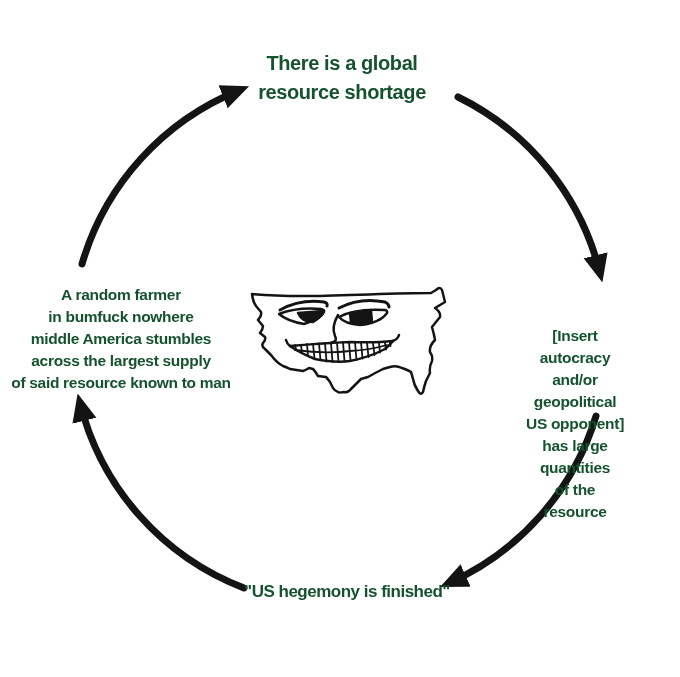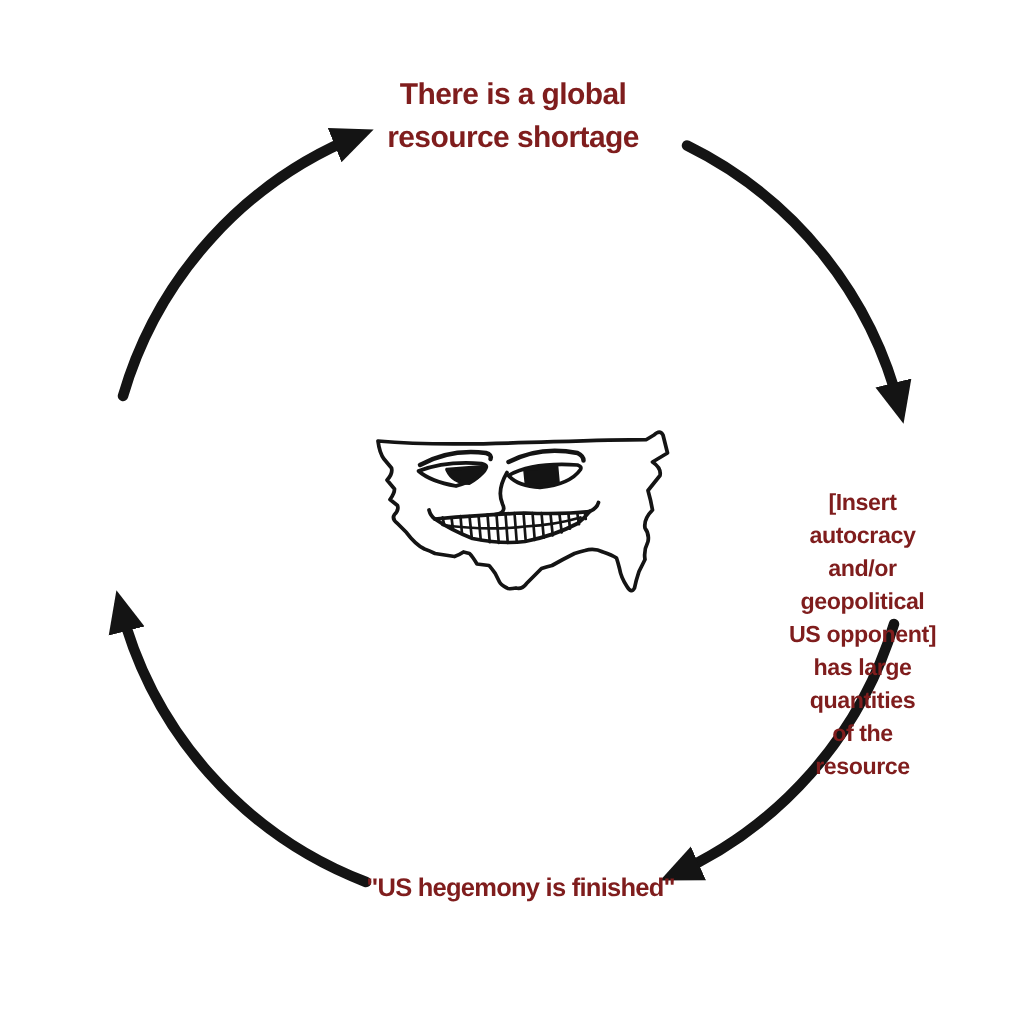--- a/index.html
+++ b/index.html
@@ -13,21 +13,21 @@
   .stage { position:absolute; inset:0; }
   .arrows-svg, .face-svg { position:absolute; display:block; }
   .arrows-svg { left:0; top:0; width:680px; height:677px; }
   .face-svg { left:245px; top:283px; width:204px; height:121px; }
   .node {
     position:absolute;
     transform:translateX(-50%);
     white-space:pre-line;
     text-align:center;
     font-weight:bold;
-    color:#7f1d1d;
+    color:#14532d;
   }
   .node-top    { left:342px; top:49px;  font-size:20px; line-height:29px; letter-spacing:-0.4px; }
   .node-right  { left:575px; top:301px; font-size:15.5px; line-height:22px; letter-spacing:-0.3px;margin-top:24px; }
   .node-bottom { left:347px; top:581px; font-size:17px; line-height:22px; letter-spacing:-0.5px; }
   .node-left   { left:121px; top:284px; font-size:15.5px; line-height:22px; letter-spacing:-0.3px; }
 </style>
 </head>
 <body>
 
 <div class="stage">
@@ -98,14 +98,19 @@
     </g>
   </svg>
 
   <div class="node node-top">There is a global
 resource shortage</div>
   <div class="node node-right">[Insert autocracy and/or
 geopolitical US opponent]
 has large quantities
 of the resource</div>
   <div class="node node-bottom">"US hegemony is finished"</div>
+  <div class="node node-left">A random farmer
+in bumfuck nowhere
+middle America stumbles
+across the largest supply
+of said resource known to man</div>
 
 </div>
 
 </body></html>

